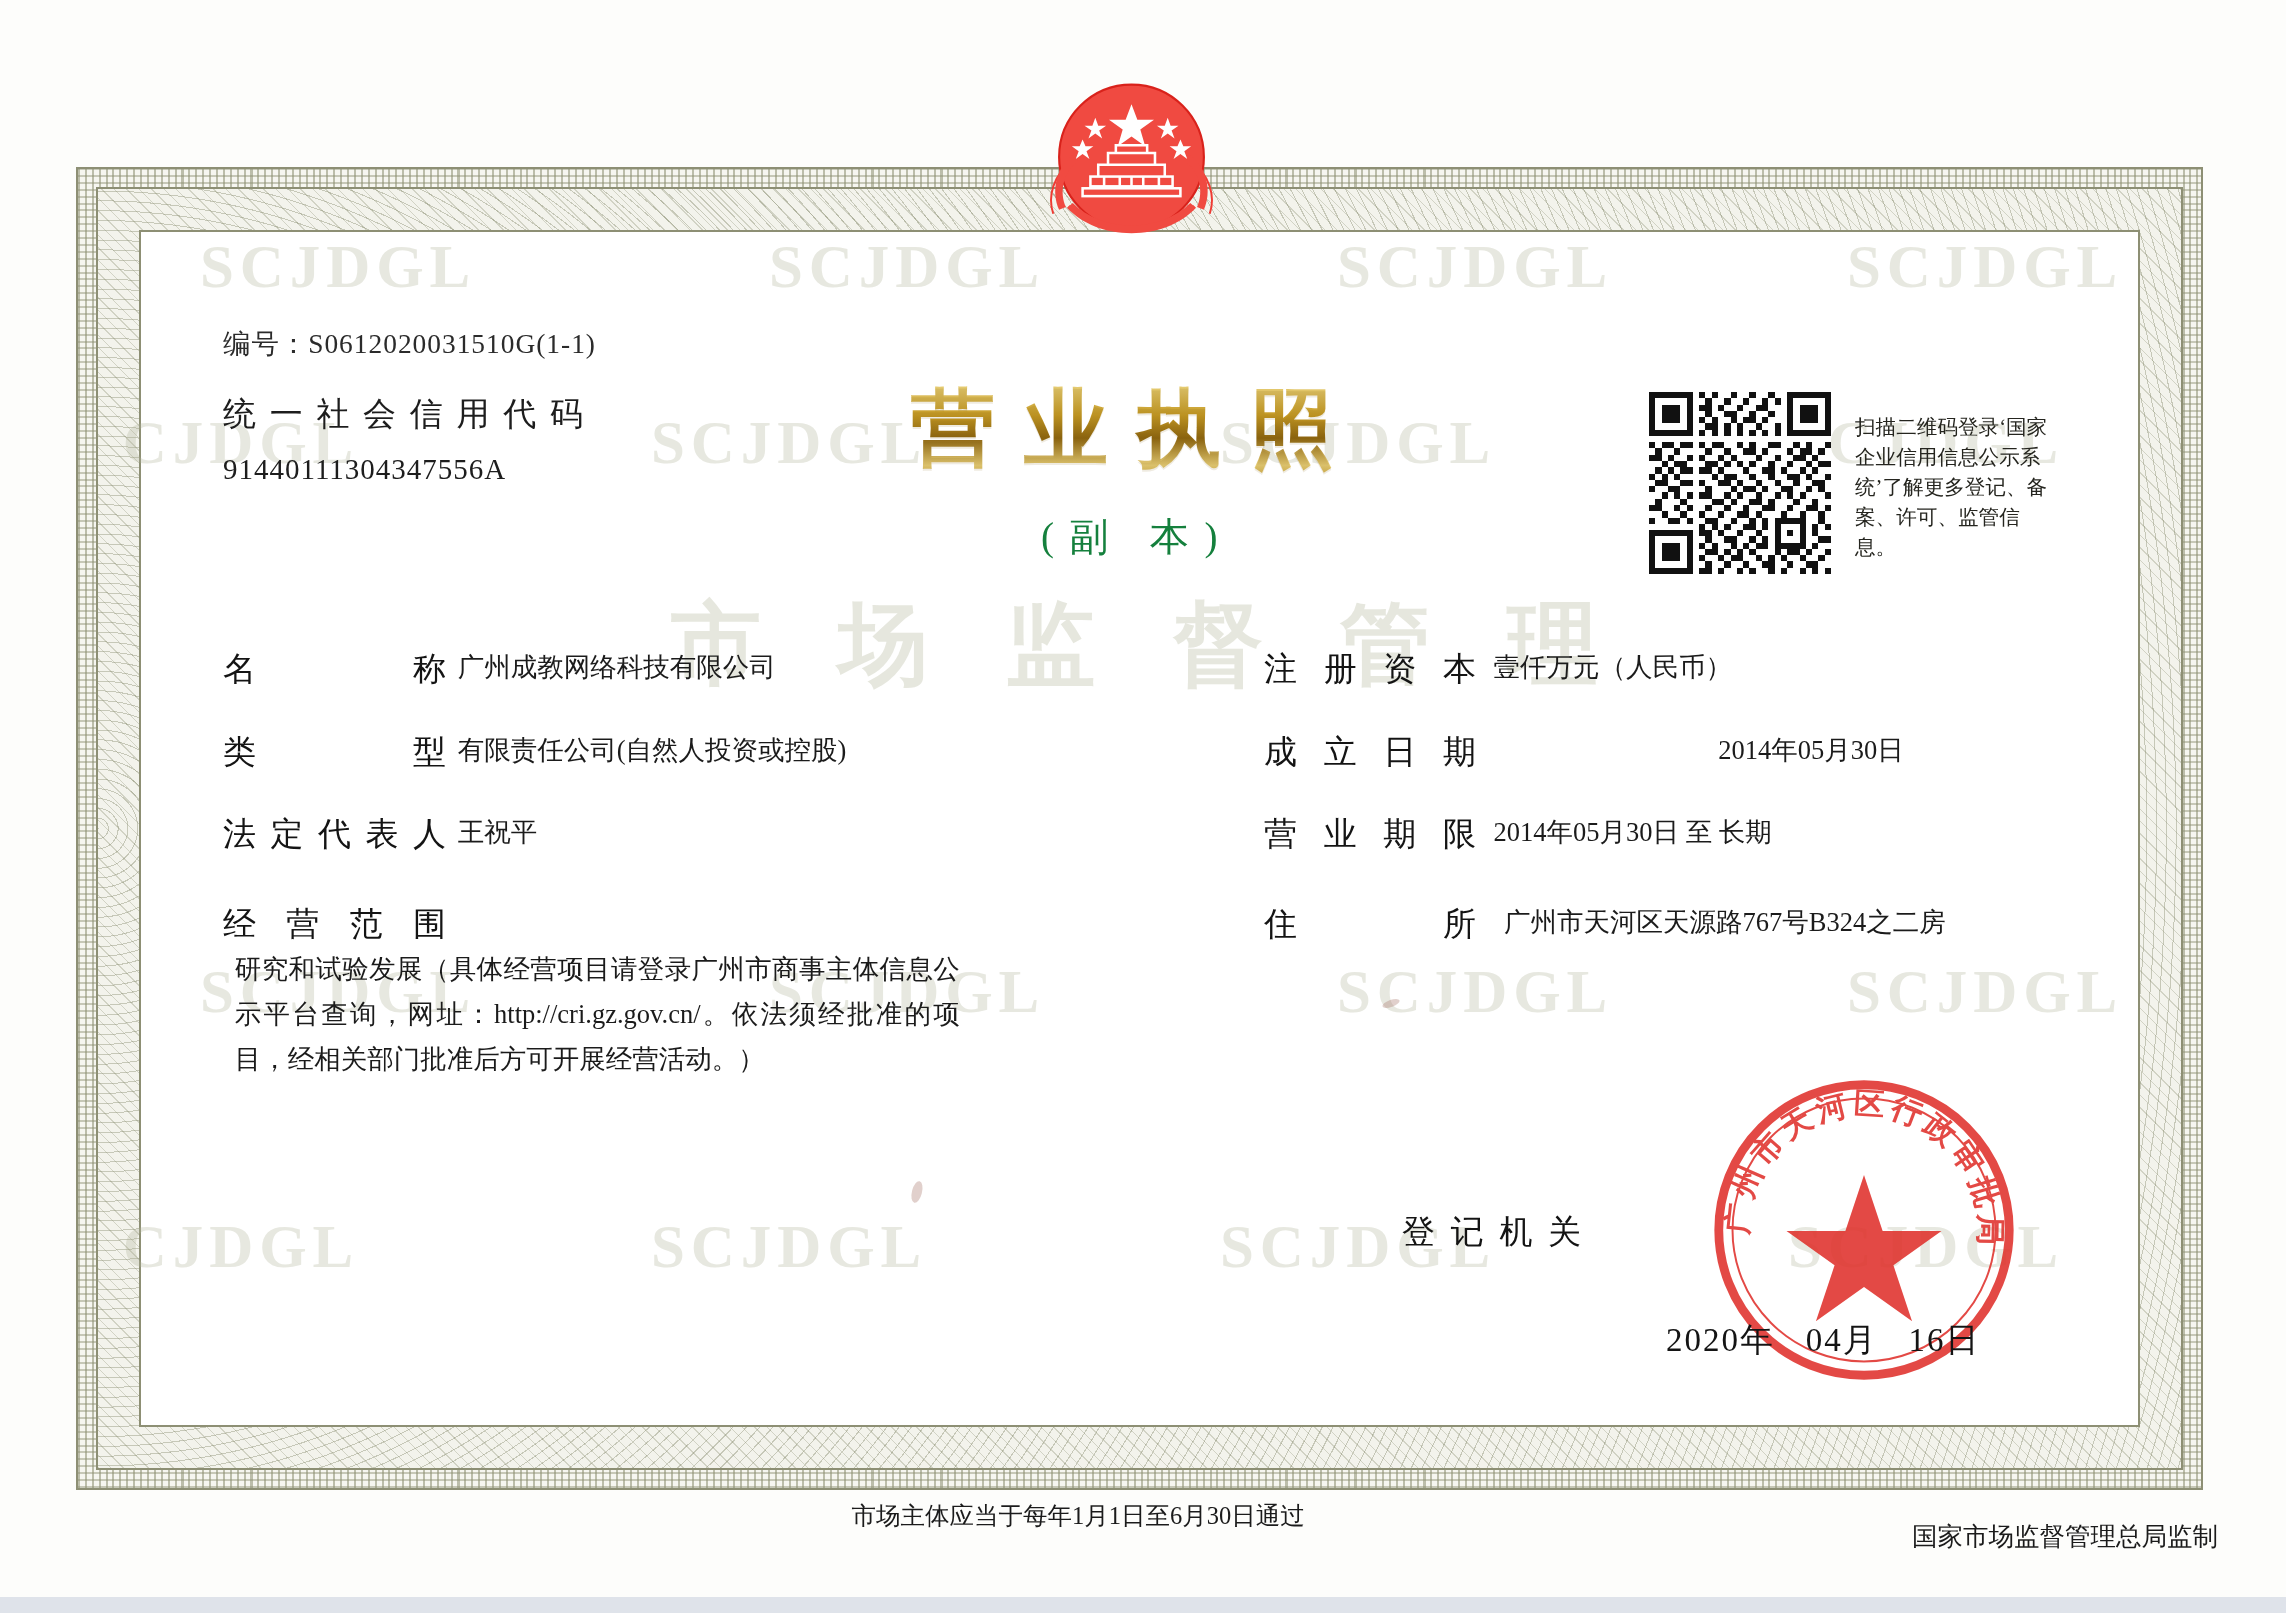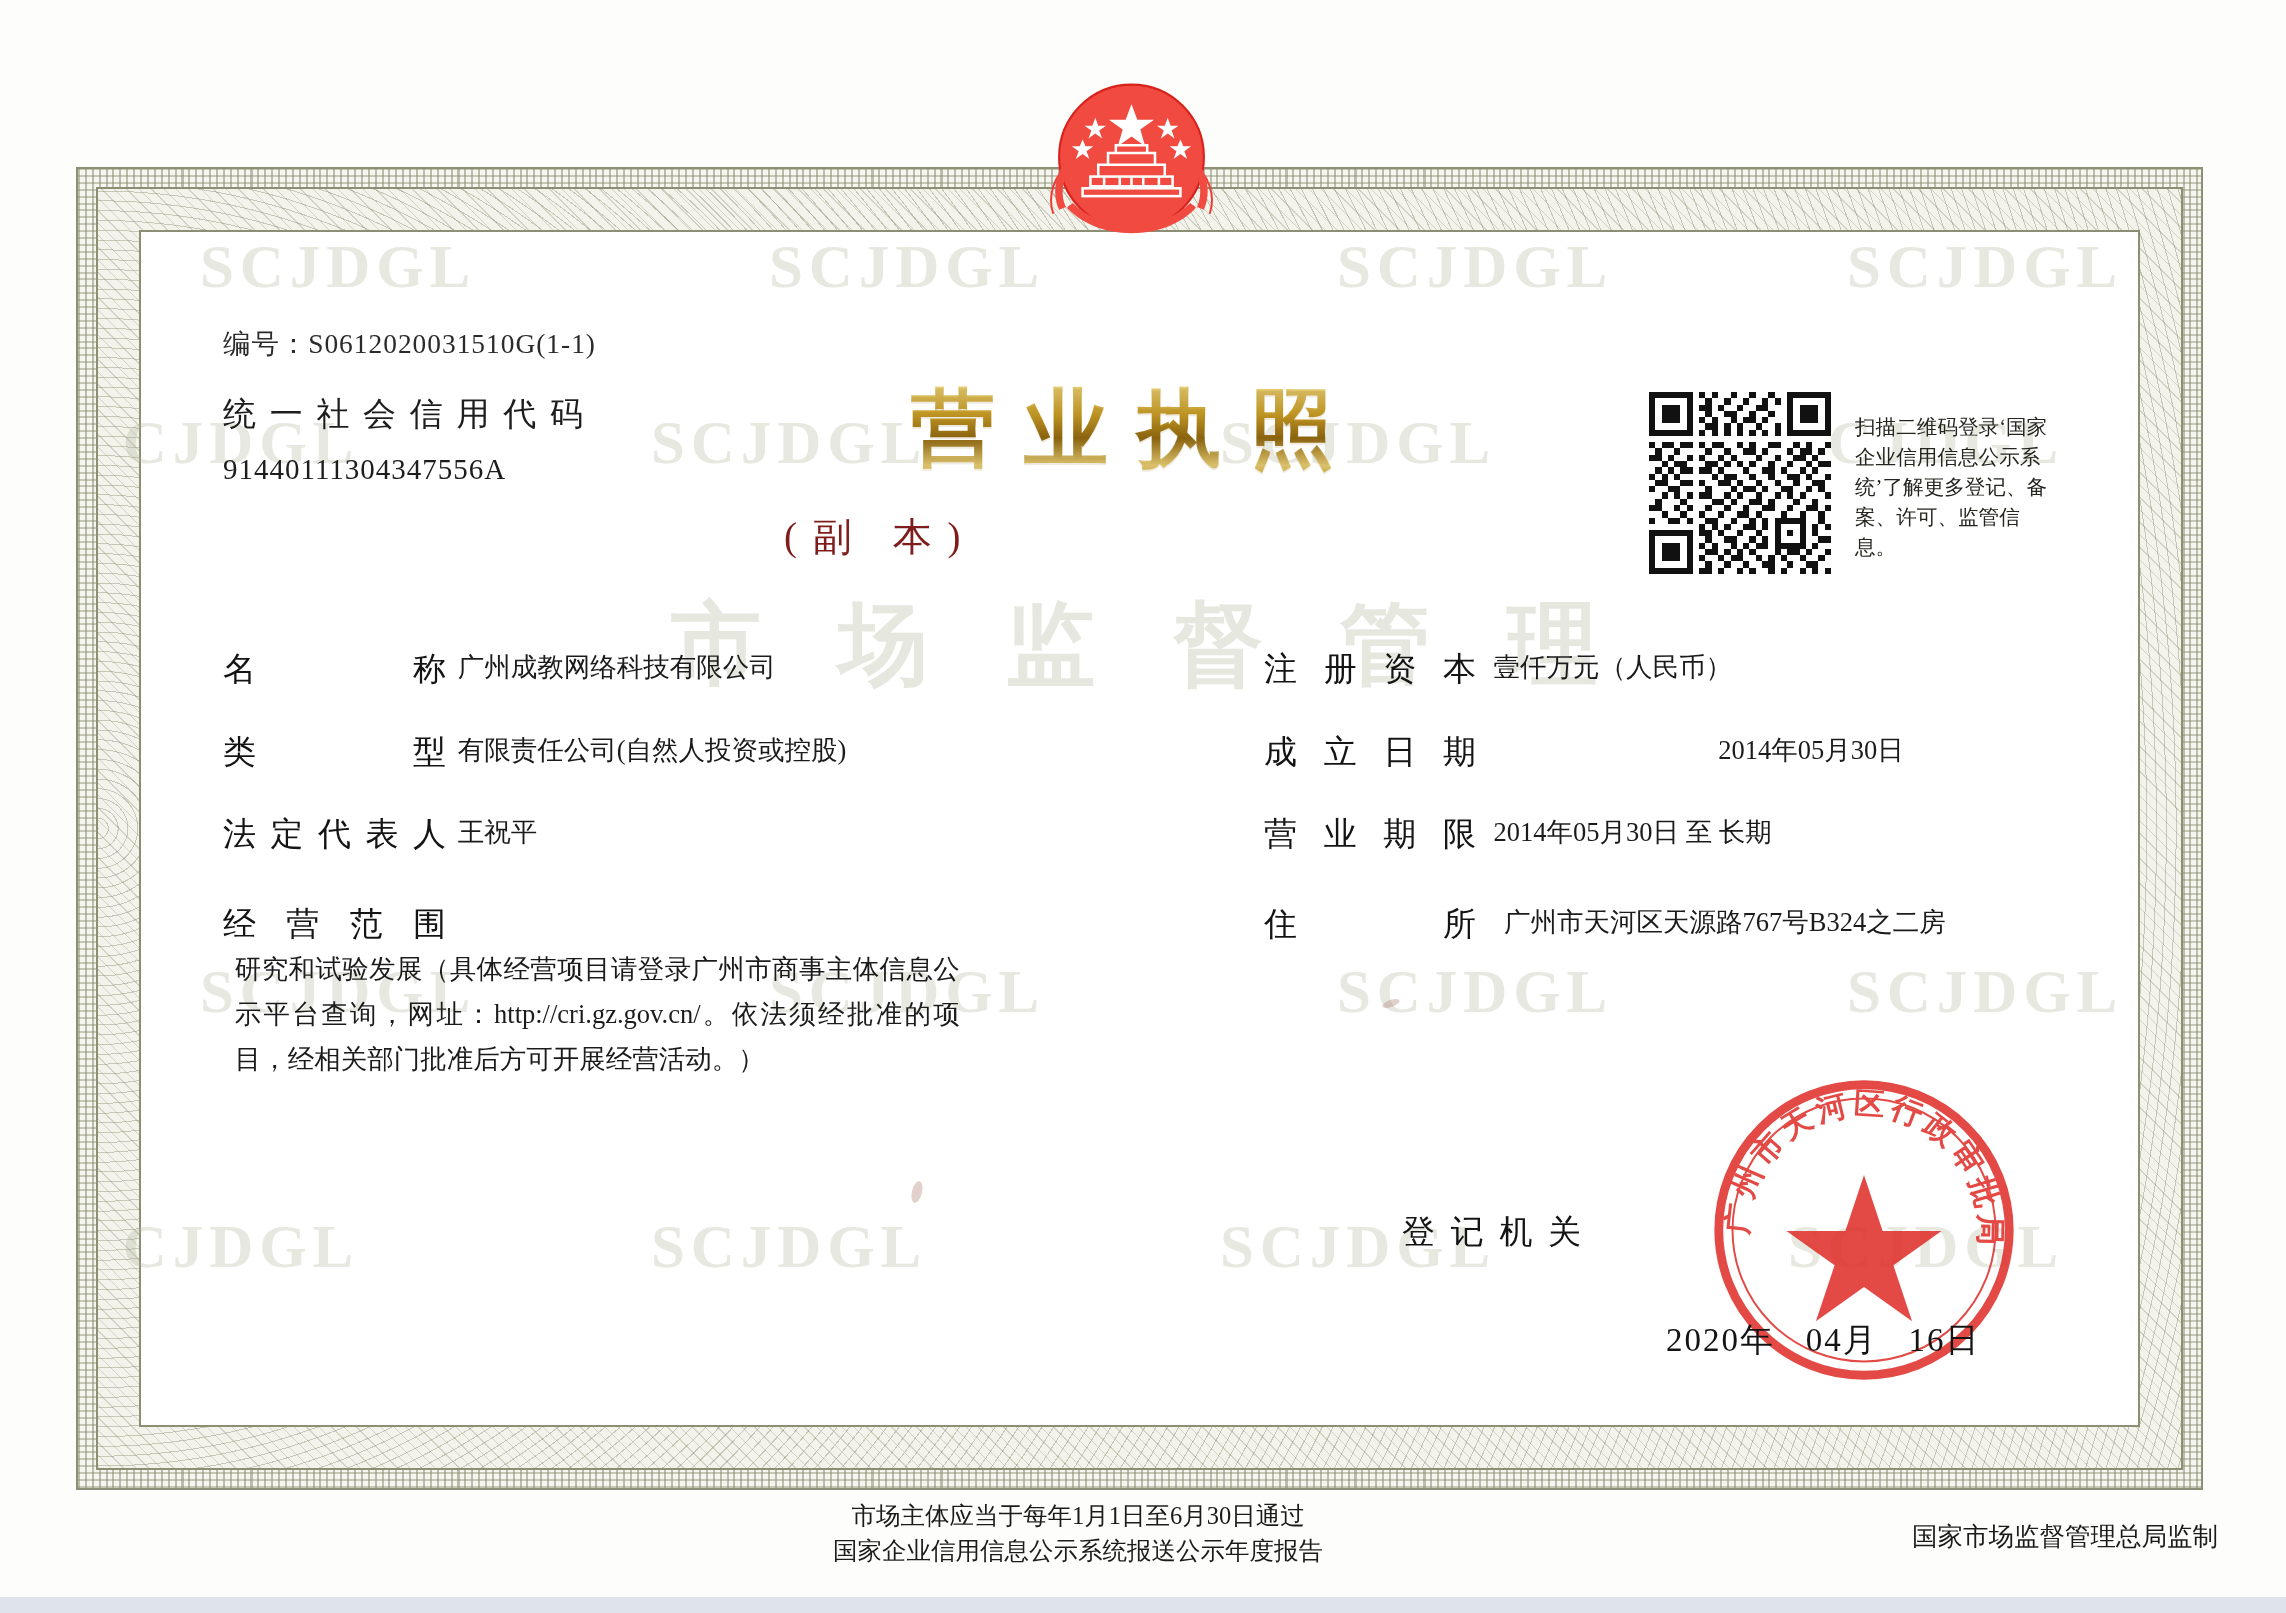--- a/index.html
+++ b/index.html
@@ -107,24 +107,24 @@
     -webkit-background-clip: text;
     background-clip: text;
     color: transparent;
     text-shadow: 0 2px 0 rgba(120,90,10,0.12);
   }
   .subtitle {
     position: absolute;
     left: 784px;
     top: 510px;
     width: 706px;
-    text-align: left;
+    text-align: center;
     font-size: 39px;
     letter-spacing: 15.7px;
-    color: #7f1d1d;
+    color: #15803d;
   }
   
   .code-no {
     position: absolute;
     left: 223px;
     top: 326px;
     font-size: 27.4px;
     color: #2b2b2b;
     letter-spacing: 1px;
   }
@@ -682,19 +682,18 @@
   </div>
 
   <div class="date-line">
     <span class="num">2020</span><span>年</span>
     &nbsp;&nbsp;<span class="num">04</span><span>月</span>
     &nbsp;&nbsp;<span class="num">16</span><span>日</span>
   </div>
 
   <div class="footer-center">
     <div>市场主体应当于每年1月1日至6月30日通过</div>
-    <div>国家企业信用信息公示系统报送公示年度报告</div>
   </div>
   <div class="footer-right">国家市场监督管理总局监制</div>
 
   <div class="bottom-strip"></div>
 </div>
 
 
 </body></html>

